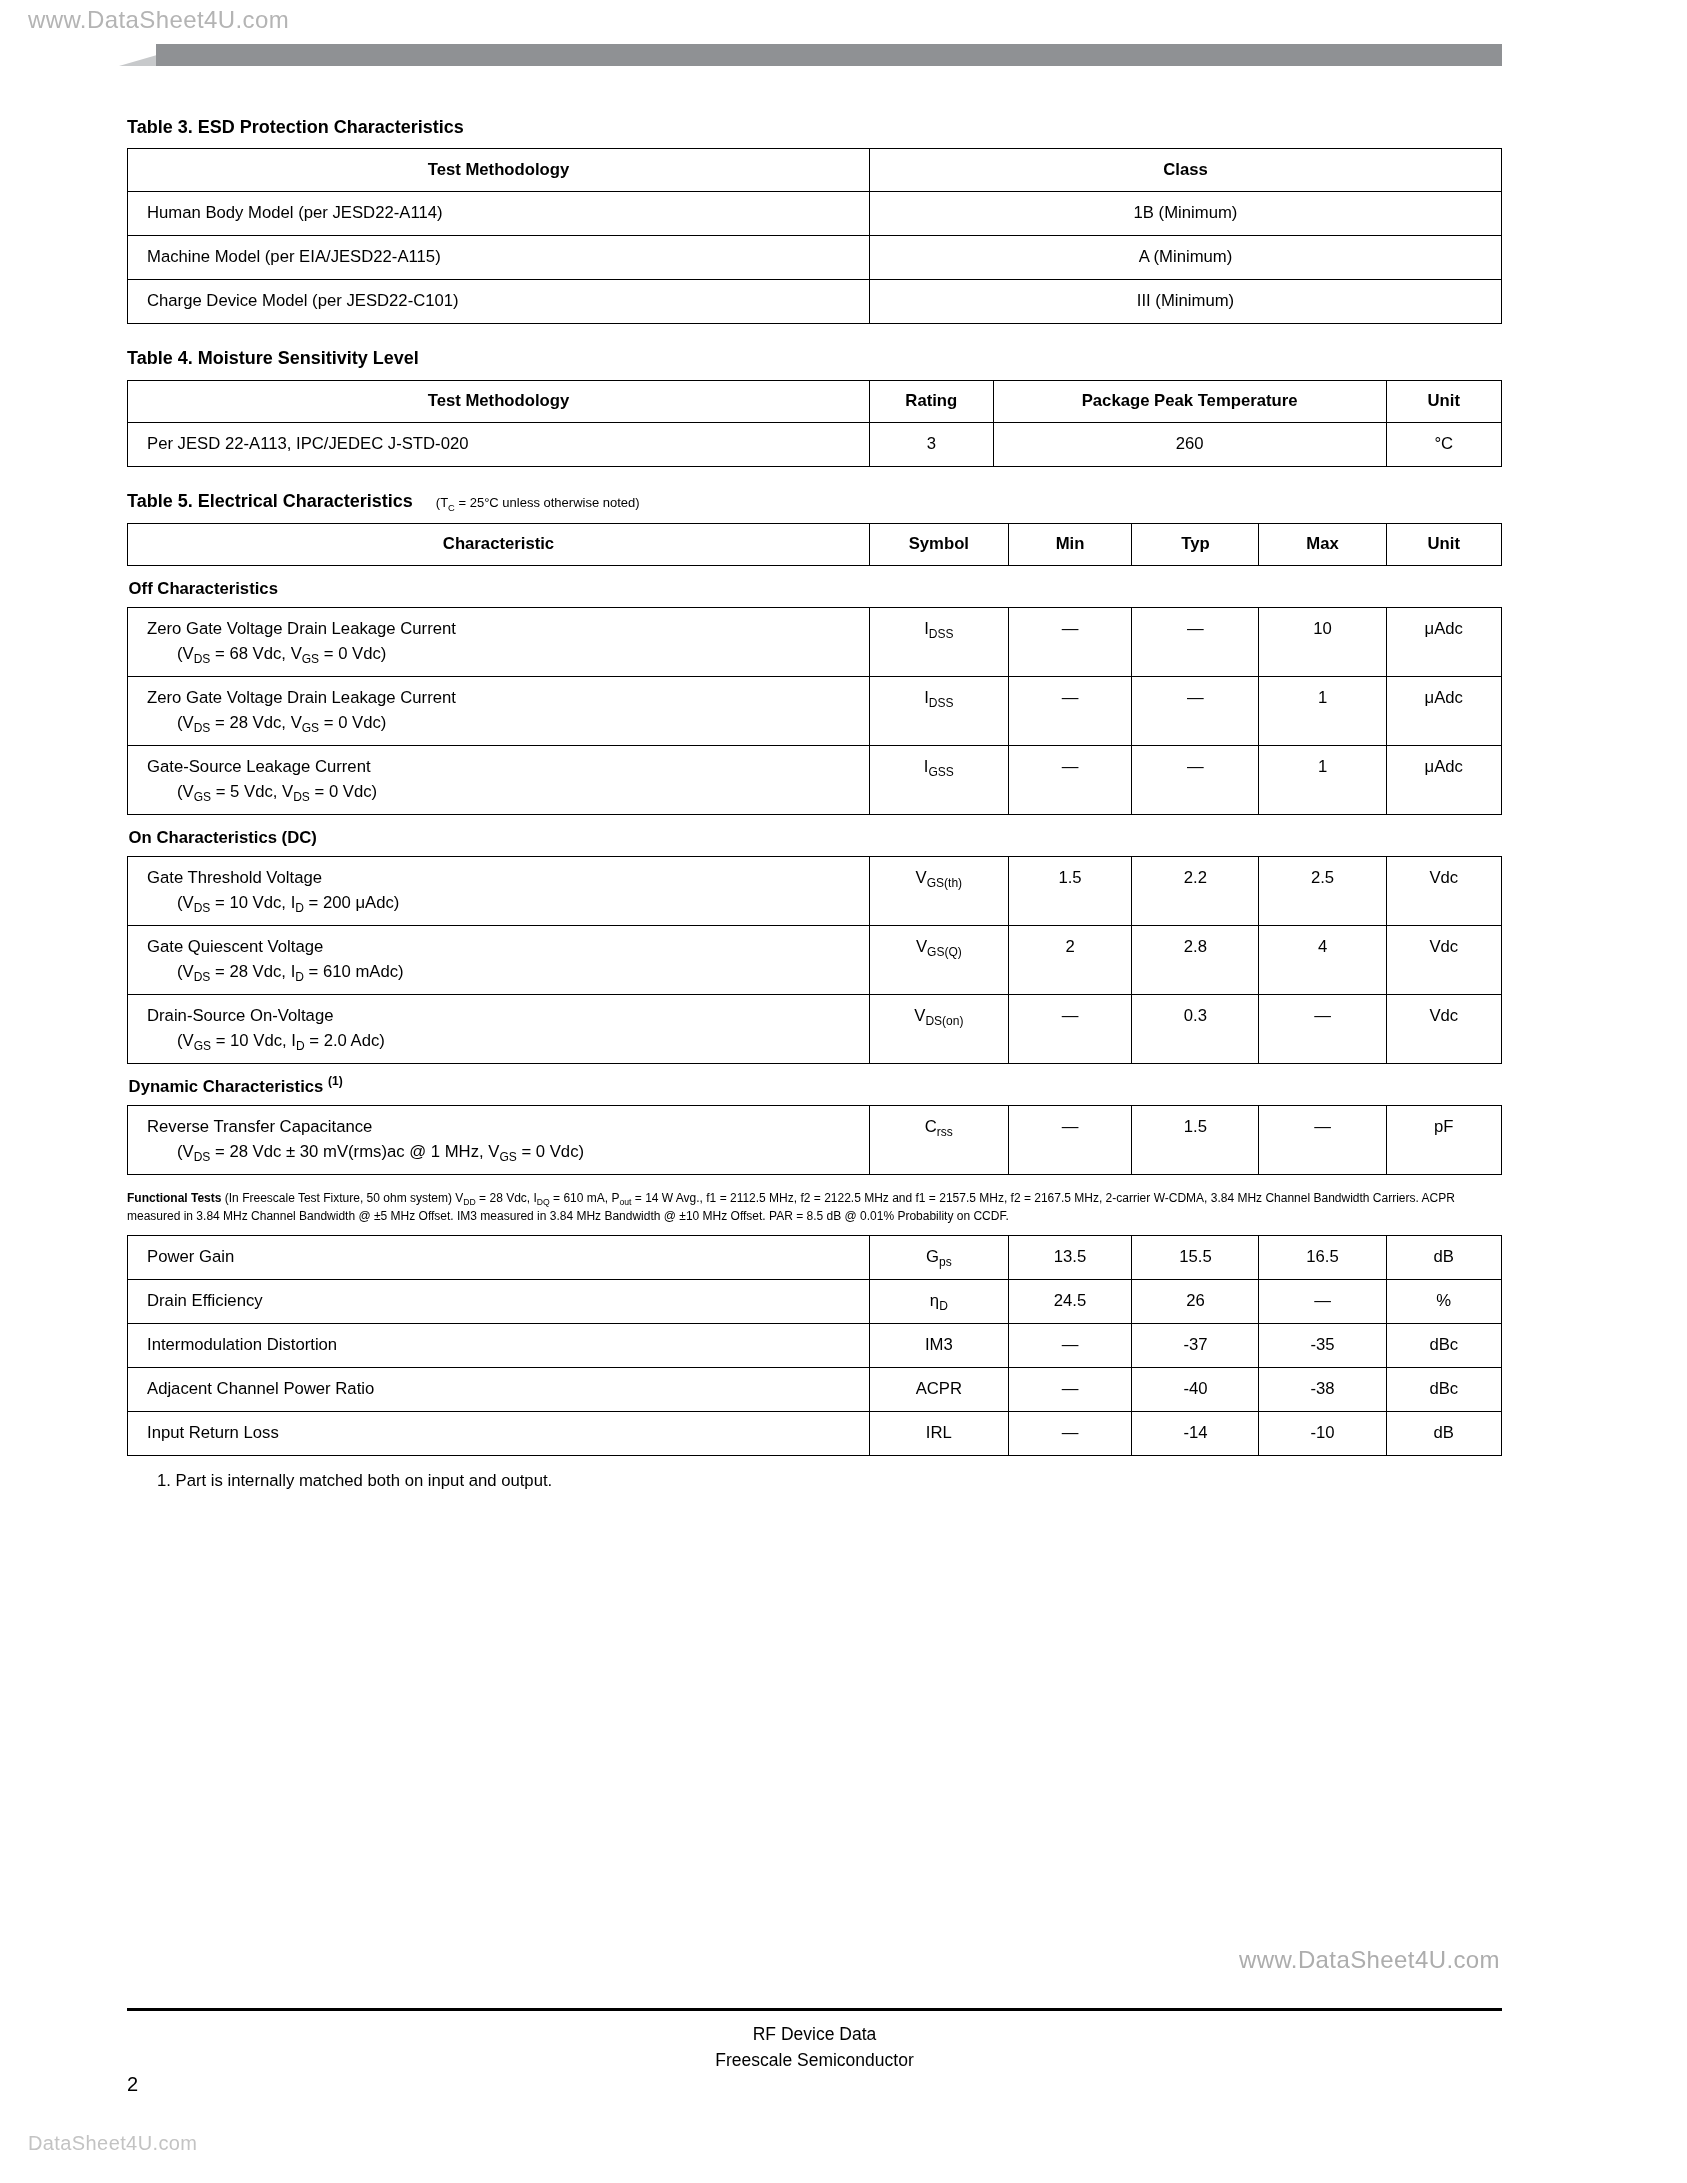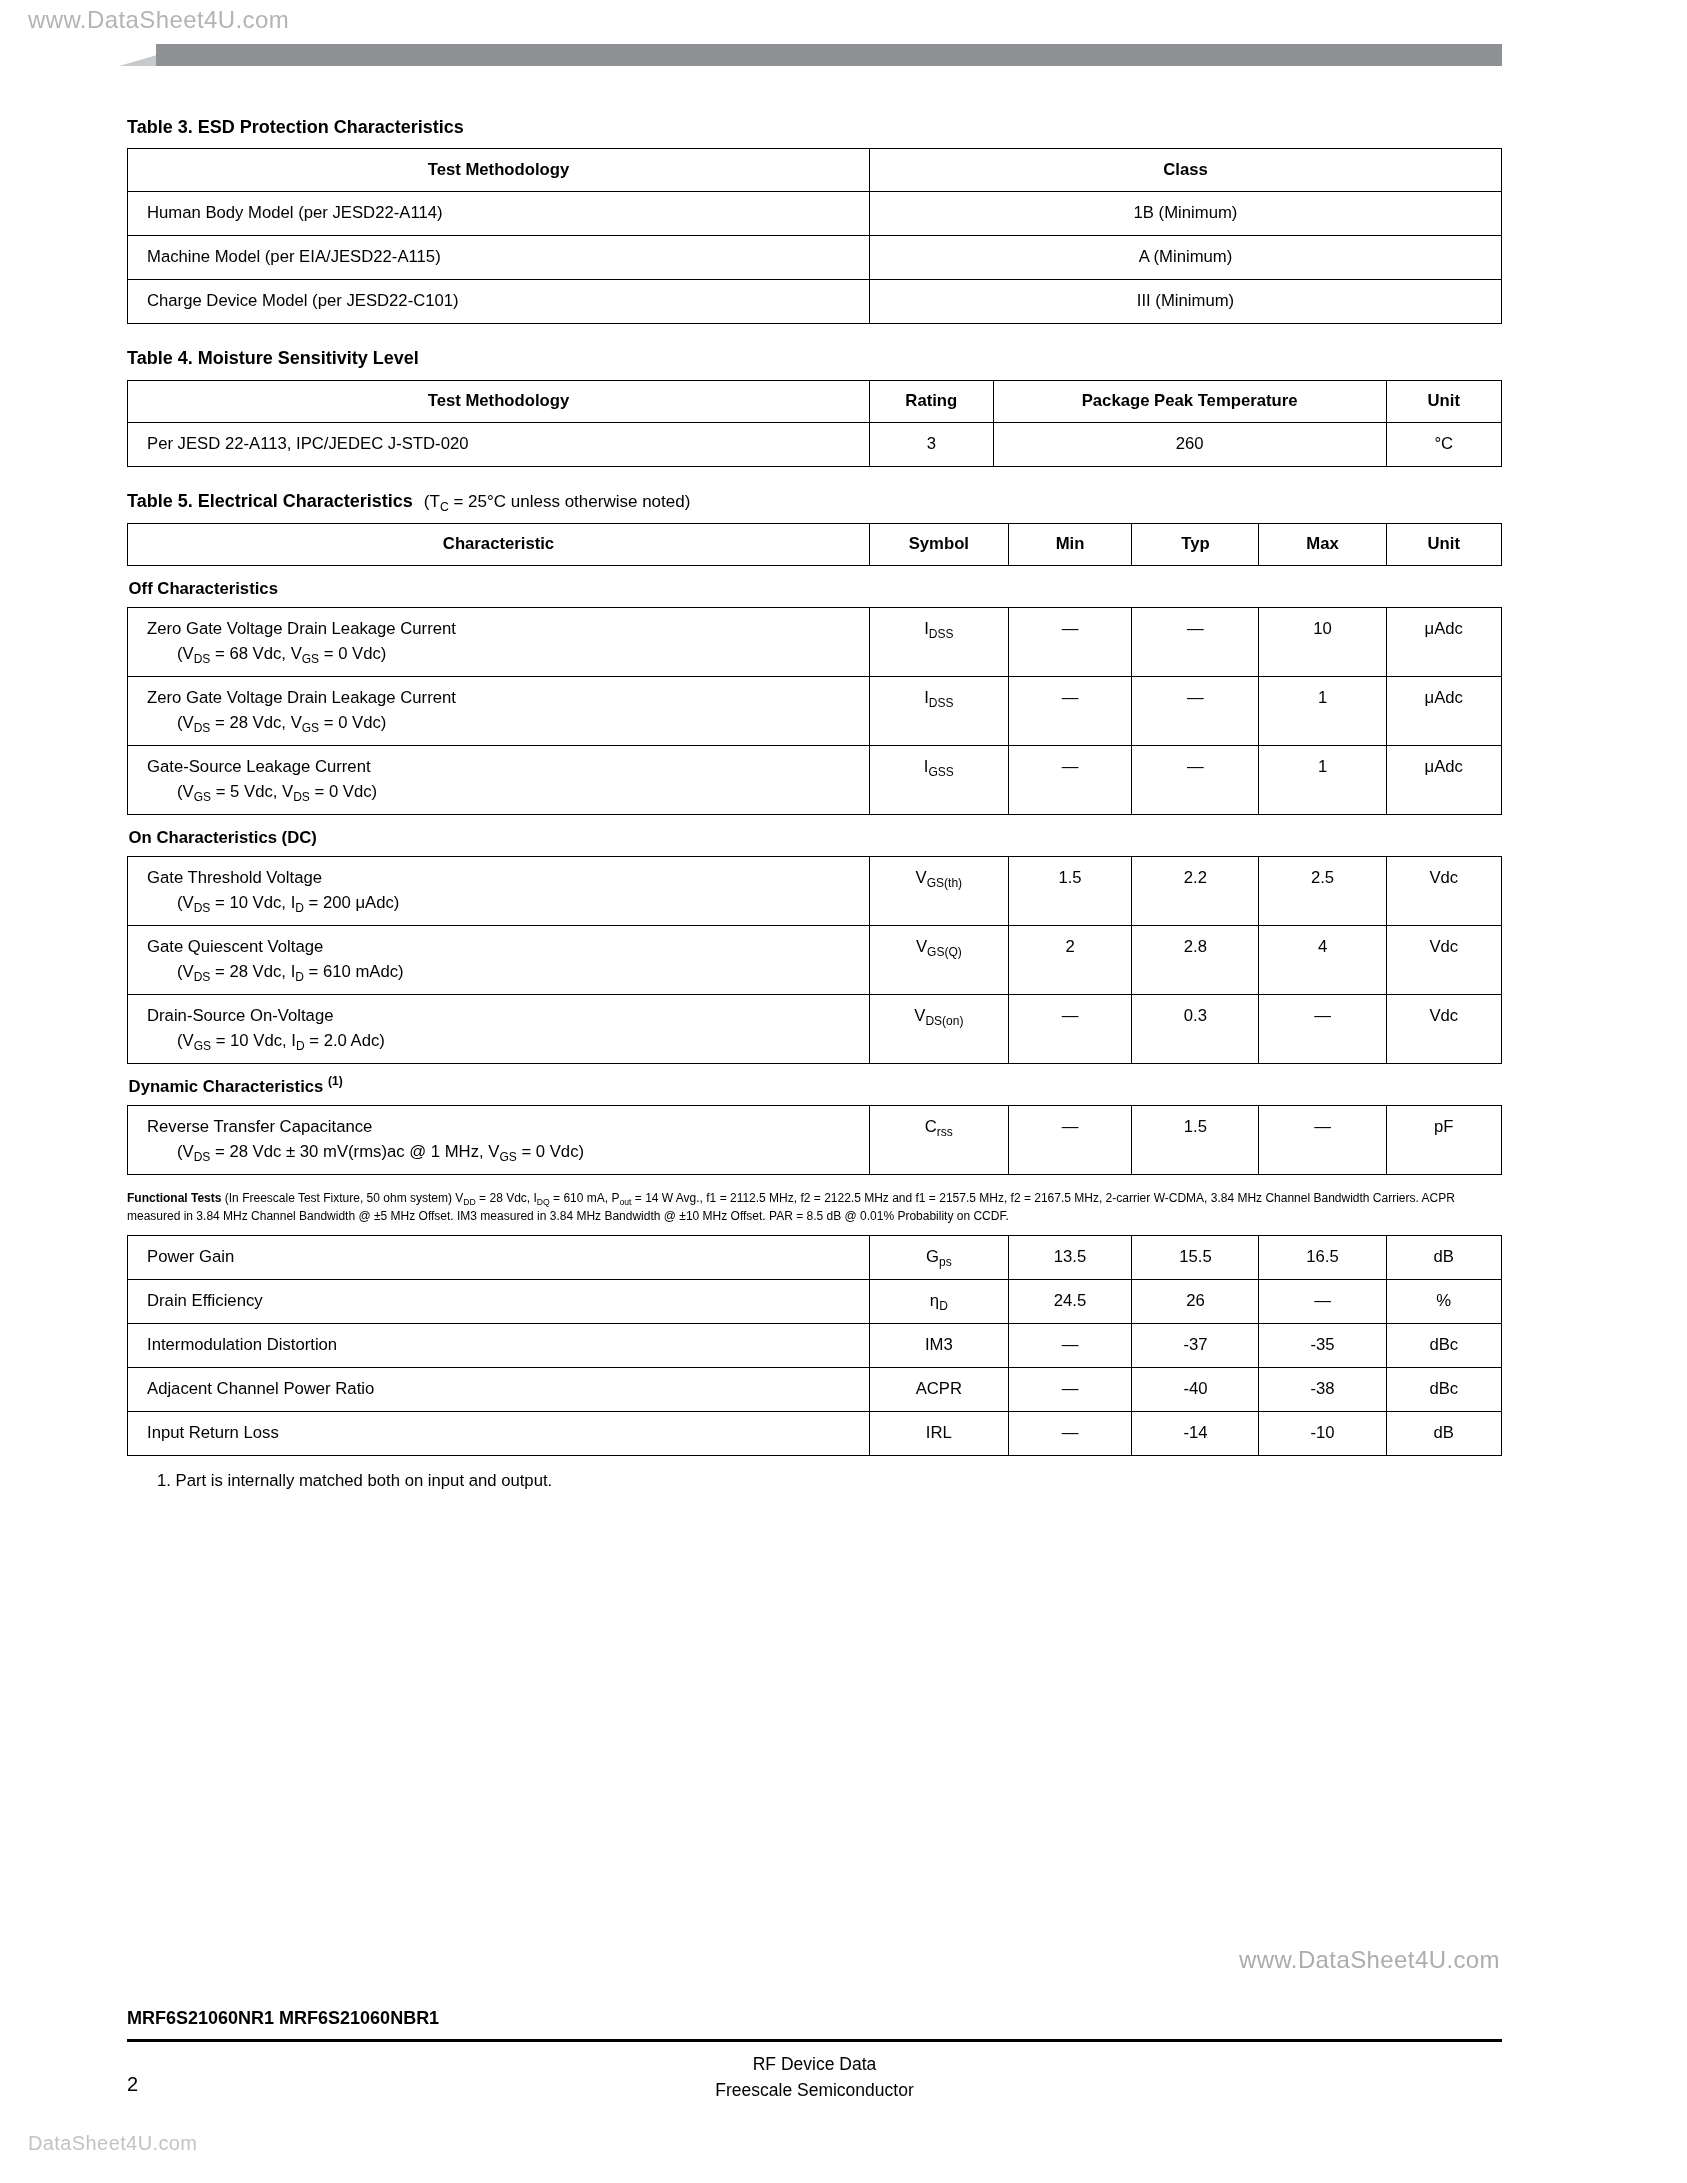--- a/index.html
+++ b/index.html
@@ -19,21 +19,21 @@
   
   .header-bar { position:absolute; left:119px; top:44px; width:1383px; height:22px; }
   .header-bar .wedge { position:absolute; left:0; top:0; width:76px; height:100%;
     background:#c7c9cb; clip-path:polygon(0 100%, 100% 0, 100% 100%); }
   .header-bar .bar { position:absolute; left:37px; top:0; right:0; bottom:0; background:#8f9194; }
 
   .content { position:absolute; left:127px; top:117px; width:1375px; }
 
   .tbl-title { font-size:18px; font-weight:bold; margin:0 0 10.3px 0; }
   .tbl-title.mt { margin-top:24px; }
-  .tbl-title .note { font-weight:normal; font-size:17px; margin-left:6px; }
+  .tbl-title .note { font-weight:normal; font-size:13px; margin-left:18px; }
 
   table.tbl { width:100%; border-collapse:collapse; table-layout:fixed; }
   .tbl th, .tbl td { border:1.6px solid #000; font-size:16.7px; color:#000; line-height:1.35; }
   .tbl th { font-weight:bold; text-align:center; padding:9.5px 6.3px; }
   .tbl td { padding:10.3px 6.3px; }
   td.lft  { text-align:left; padding-left:19px; }
   td.c    { text-align:center; }
   td.top  { vertical-align:top; }
   td.char { text-align:left; padding-left:19px; vertical-align:top; }
   .char-cond { padding-left:30px; margin-top:2.4px; }
@@ -335,21 +335,20 @@
   </tr>
 </tbody>
     </table>
 
     <div class="footnote">1.  Part is internally matched both on input and output.</div>
   </div>
 
   <div class="wm wm-right">www.DataSheet4U.com</div>
 
   <div class="footer">
-    <div class="part-numbers">MRF6S21060NR1 MRF6S21060NBR1</div>
     <div class="footer-rule"></div>
     <div class="footer-right">
       <div>RF Device Data</div>
       <div>Freescale Semiconductor</div>
     </div>
     <div class="page-number">2</div>
   </div>
 
   <div class="wm wm-bottom">DataSheet4U.com</div>
 

